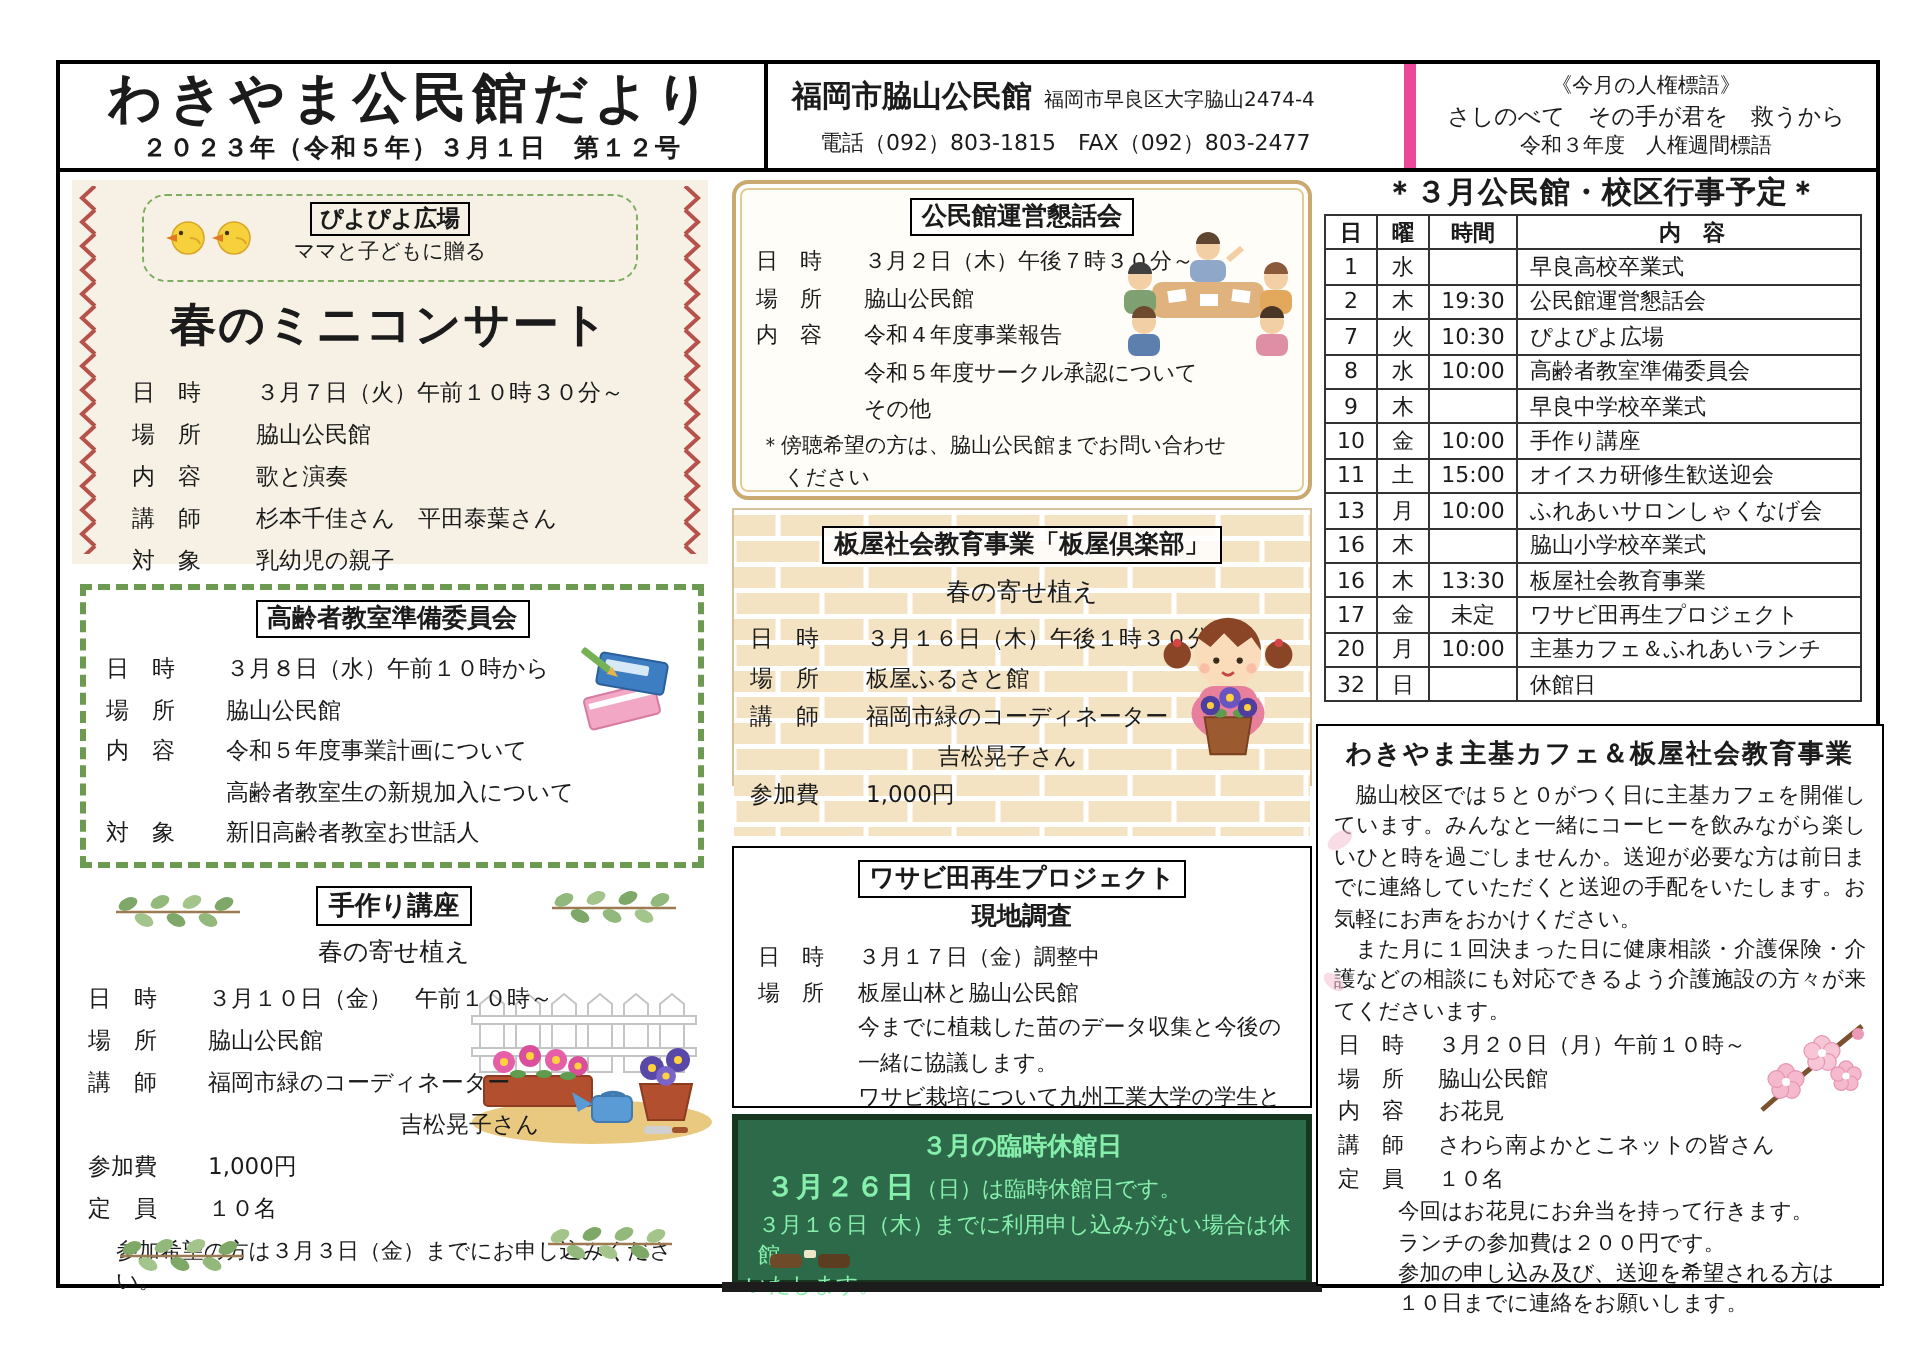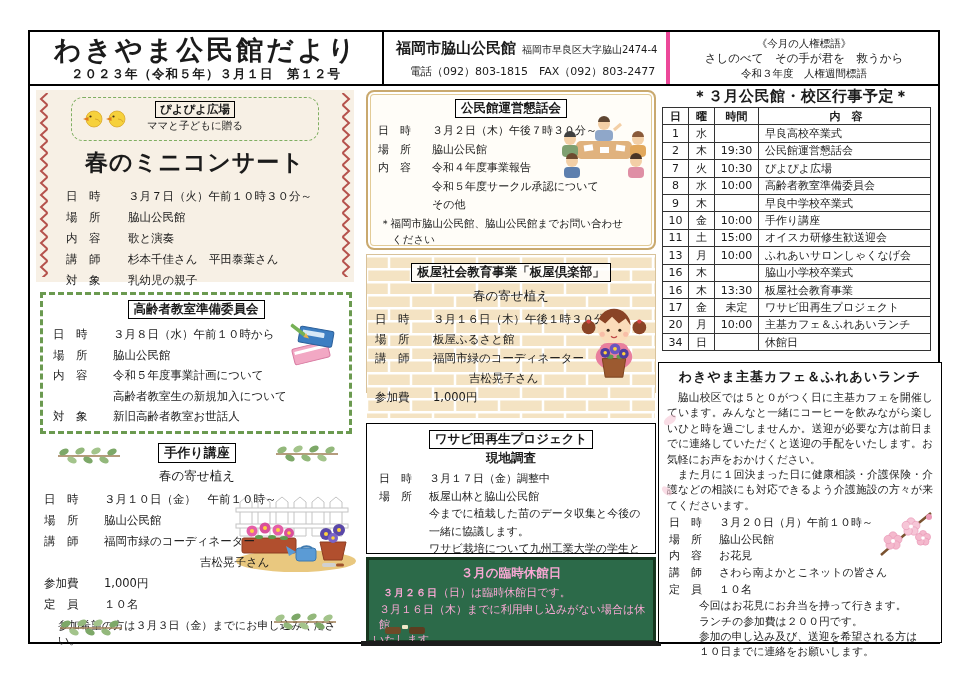--- a/index.html
+++ b/index.html
@@ -4,21 +4,21 @@
 <style>
   html,body{margin:0;padding:0;background:#fff;}
   .page{position:relative;width:960px;height:677px;background:#fff;overflow:hidden;
         font-family:"DejaVu Sans","Liberation Sans",sans-serif;color:#1b1b1b;}
   .frame{position:absolute;left:28px;top:30px;width:912px;height:614px;border:2px solid #000;box-sizing:border-box;}
   
   .header{position:absolute;left:28px;top:30px;width:912px;height:56px;display:flex;border:2px solid #000;box-sizing:border-box;background:#fff;}
   .h-left{width:352px;padding-top:3px;text-align:center;}
   .h-title{font-size:27px;font-weight:bold;letter-spacing:3px;line-height:30px;white-space:nowrap;}
   .h-issue{font-size:12.5px;font-weight:bold;letter-spacing:1px;margin-top:1px;}
-  .h-mid{width:288px;border-left:2px solid #000;border-right:4px solid #ec4899;padding:6px 0 12px 12px;box-sizing:border-box;}
+  .h-mid{width:326px;border-left:2px solid #000;border-right:6px solid #ec4899;padding:6px 0 12px 12px;box-sizing:border-box;}
   .h-hall{font-size:15px;font-weight:bold;}
   .h-addr{font-size:10px;font-weight:normal;margin-left:6px;}
   .h-tel{font-size:11px;margin:6px 0 0 14px;}
   .h-right{flex:1;text-align:center;font-size:10.5px;padding-top:4px;line-height:15px;}
   .h-right .slogan{font-size:11.5px;}
   
   .boxtitle{display:inline-block;border:1.5px solid #000;padding:0 5px;font-weight:bold;background:rgba(255,255,255,.85);}
   .lv{display:flex;}
   .lb{flex:0 0 48px;white-space:nowrap;}
   .vl{white-space:nowrap;}
@@ -81,25 +81,25 @@
   .wasabi{position:absolute;left:366px;top:423px;width:290px;height:131px;border:1.6px solid #000;box-sizing:border-box;background:#fff;}
   .wasabi .head{text-align:center;margin-top:4px;}
   .wasabi .head .boxtitle{font-size:12.5px;}
   .wasabi-sub{text-align:center;font-size:12.5px;font-weight:bold;margin-top:1px;}
   .wasabi-rows{margin:3px 0 0 12px;font-size:11px;}
   .wasabi-rows .lv{line-height:17.5px;}
   .wasabi-rows .lb{margin-right:10px;flex-basis:40px;}
   .wasabi-desc{font-size:11px;line-height:17.5px;margin-left:62px;}
   
   .board{position:absolute;left:366px;top:557px;width:290px;height:86px;background:#2c6a49;border:3px solid #17361f;
-         box-sizing:border-box;color:#f9a8d4;}
+         box-sizing:border-box;color:#86efac;}
   .board-stand{position:absolute;left:-8px;right:-8px;bottom:-6px;height:5px;background:#1c1c1c;}
   .bd-title{text-align:center;font-size:12.5px;font-weight:bold;margin-top:5px;}
   .bd-l1{font-size:11px;margin:3px 0 0 14px;}
-  .bd-l1 .big{font-size:10px;font-weight:bold;letter-spacing:1px;}
+  .bd-l1 .big{font-size:14px;font-weight:bold;letter-spacing:1px;}
   .bd-l2{font-size:11px;margin:2px 0 0 10px;}
   .bd-l3{font-size:11px;margin-left:4px;}
   .erasers{position:absolute;left:16px;bottom:2px;}
   
   .sch-title{position:absolute;left:658px;top:87px;width:286px;text-align:center;font-size:15px;font-weight:bold;letter-spacing:.5px;}
   .sch{position:absolute;left:662px;top:107px;border-collapse:collapse;font-size:11px;}
   .sch th,.sch td{border:1px solid #333;height:17.4px;padding:0 3px;box-sizing:border-box;}
   .sch th{font-weight:bold;text-align:center;background:#fff;}
   .sch .cd{width:26px;text-align:center;}
   .sch .cw{width:26px;text-align:center;}
@@ -380,21 +380,21 @@
       <div class="lv">
           <span class="lb"></span>
           <span class="vl">令和５年度サークル承認について</span>
         </div>
       <div class="lv">
           <span class="lb"></span>
           <span class="vl">その他</span>
         </div>
     </div>
     <div class="kon-note">
-      <div>＊福岡市脇山公民館、脇山公民館までお問い合わせ</div>
+      <div>＊傍聴希望の方は、脇山公民館までお問い合わせ</div>
       <div class="n2">ください</div>
     </div>
     <span class="meeting">
       <svg width="88" height="66" viewBox="0 0 88 66">
         <circle cx="44" cy="10" r="6" fill="#f3cfa6"></circle>
           <path d="M38 8 a6 6 0 0 1 12 0" fill="#5f4632"></path>
         <rect x="35" y="16" width="18" height="11" rx="4" fill="#8fa7c9"></rect>
         <path d="M54 16 l7 -6" stroke="#f3cfa6" stroke-width="3" fill="none"></path>
         <rect x="16" y="27" width="56" height="18" rx="5" fill="#e0b27e"></rect>
         <rect x="24" y="31" width="9" height="6" fill="#fff" transform="rotate(-8 28 34)"></rect>
@@ -593,40 +593,40 @@
           <td class="ct">未定</td>
           <td class="cc">ワサビ田再生プロジェクト</td>
         </tr>
     <tr>
           <td class="cd">20</td>
           <td class="cw">月</td>
           <td class="ct">10:00</td>
           <td class="cc">主基カフェ＆ふれあいランチ</td>
         </tr>
     <tr>
-          <td class="cd">34</td>
+          <td class="cd">32</td>
           <td class="cw">日</td>
           <td class="ct"></td>
           <td class="cc">休館日</td>
         </tr>
   </tbody>
     </table>
 
   <div class="cafe">
     <span class="petal" style="left:2px;top:48px">
       <svg width="18" height="18" viewBox="0 0 18 18">
           <ellipse cx="9" cy="9" rx="7" ry="4" fill="#f5c3d2" transform="rotate(-35 9 9)"></ellipse>
         </svg>
     </span>
     <span class="petal" style="left:0px;top:120px">
       <svg width="16" height="16" viewBox="0 0 16 16">
           <ellipse cx="8" cy="8" rx="6" ry="3.5" fill="#f5c3d2" transform="rotate(40 8 8)"></ellipse>
         </svg>
     </span>
-    <div class="cafe-title">わきやま主基カフェ＆ふれあいランチ</div>
+    <div class="cafe-title">わきやま主基カフェ＆板屋社会教育事業</div>
     <p>脇山校区では５と０がつく日に主基カフェを開催しています。みんなと一緒にコーヒーを飲みながら楽しいひと時を過ごしませんか。送迎が必要な方は前日までに連絡していただくと送迎の手配をいたします。お気軽にお声をおかけください。</p>
     <p class="p2">また月に１回決まった日に健康相談・介護保険・介護などの相談にも対応できるよう介護施設の方々が来てくださいます。</p>
     <div class="cafe-rows">
       <div class="lv">
           <span class="lb">日　時</span>
           <span class="vl">３月２０日（月）午前１０時～</span>
         </div>
       <div class="lv">
           <span class="lb">場　所</span>
           <span class="vl">脇山公民館</span>

